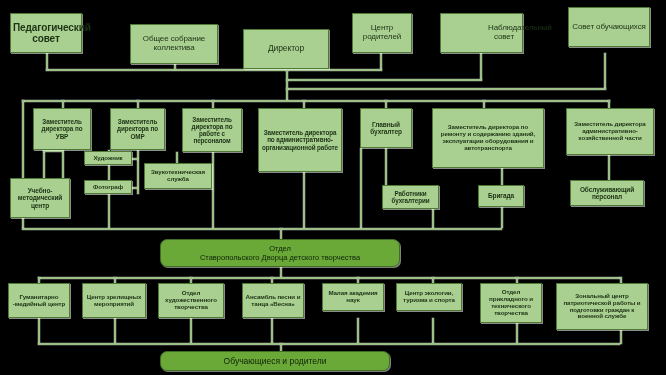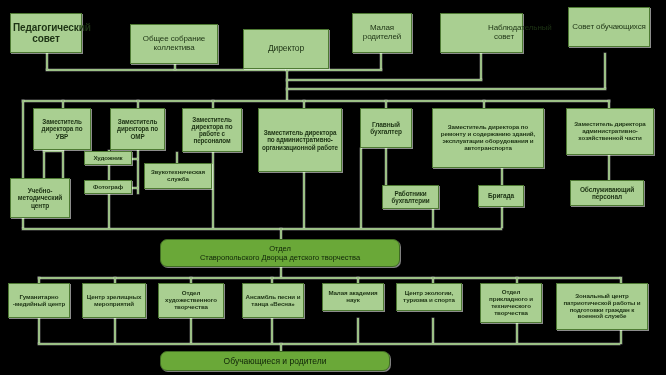--- a/index.html
+++ b/index.html
@@ -130,21 +130,21 @@
 
   <div class="node" style="left:130px;top:24px;width:88px;height:40px;font-size:8px;font-weight:normal;">
     <span>Общее собрание коллектива</span>
   </div>
 
   <div class="node" style="left:243px;top:13px;width:86px;height:40px;font-size:8.5px;font-weight:normal;margin-top:16px;">
     <span>Директор</span>
   </div>
 
   <div class="node" style="left:352px;top:13px;width:60px;height:40px;font-size:8px;font-weight:normal;">
-    <span>Малая родителей</span>
+    <span>Центр родителей</span>
   </div>
 
   <div class="node" style="left:440px;top:13px;width:83px;height:40px;font-size:8px;font-weight:normal;padding-left:47px;">
     <span>Наблюдательный совет</span>
   </div>
 
   <div class="node" style="left:568px;top:7px;width:82px;height:40px;font-size:8px;font-weight:normal;">
     <span>Совет обучающихся</span>
   </div>
 

